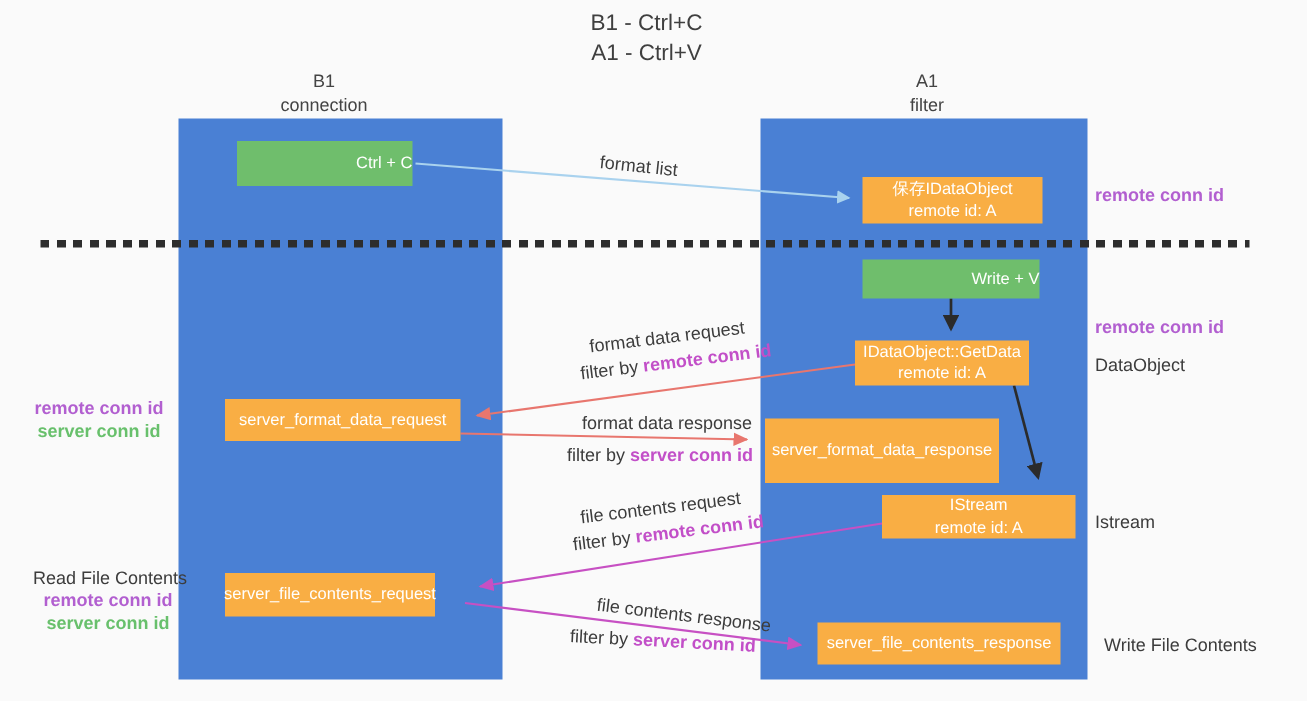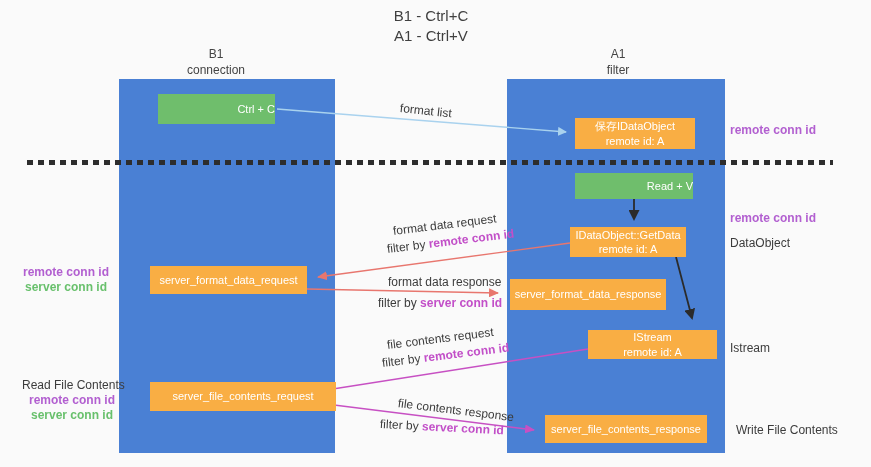--- a/index.html
+++ b/index.html
@@ -103,36 +103,36 @@
     <line x1="588" y1="349" x2="320" y2="391" stroke="#c750c3" stroke-width="1.4" marker-end="url(#ah-magenta)"></line>
     <line x1="310" y1="402" x2="534" y2="430" stroke="#c750c3" stroke-width="1.4" marker-end="url(#ah-magenta)"></line>
   </svg>
 
   <div class="node green" style="left:158px;top:94px;width:117px;height:30px;">
     <span>Ctrl + C</span>
   </div>
   <div class="node orange" style="left:150px;top:266px;width:157px;height:28px;">
     <span>server_format_data_request</span>
   </div>
-  <div class="node orange" style="left:150px;top:382px;width:186px;height:29px;">
+  <div class="node orange" style="left:150px;top:382px;width:140px;height:29px;">
     <span>server_file_contents_request</span>
   </div>
 
   <div class="node orange" style="left:575px;top:118px;width:120px;height:31px;">
     <span>保存IDataObject</span>
     <span>remote id: A</span>
   </div>
   <div class="node green" style="left:575px;top:173px;width:118px;height:26px;">
-    <span>Read + V</span>
+    <span>Write + V</span>
   </div>
   <div class="node orange" style="left:570px;top:227px;width:116px;height:30px;">
     <span>IDataObject::GetData</span>
     <span>remote id: A</span>
   </div>
-  <div class="node orange" style="left:510px;top:279px;width:156px;height:31px;">
+  <div class="node orange" style="left:510px;top:279px;width:156px;height:43px;">
     <span>server_format_data_response</span>
   </div>
   <div class="node orange" style="left:588px;top:330px;width:129px;height:29px;">
     <span>IStream</span>
     <span>remote id: A</span>
   </div>
   <div class="node orange" style="left:545px;top:415px;width:162px;height:28px;">
     <span>server_file_contents_response</span>
   </div>
 

